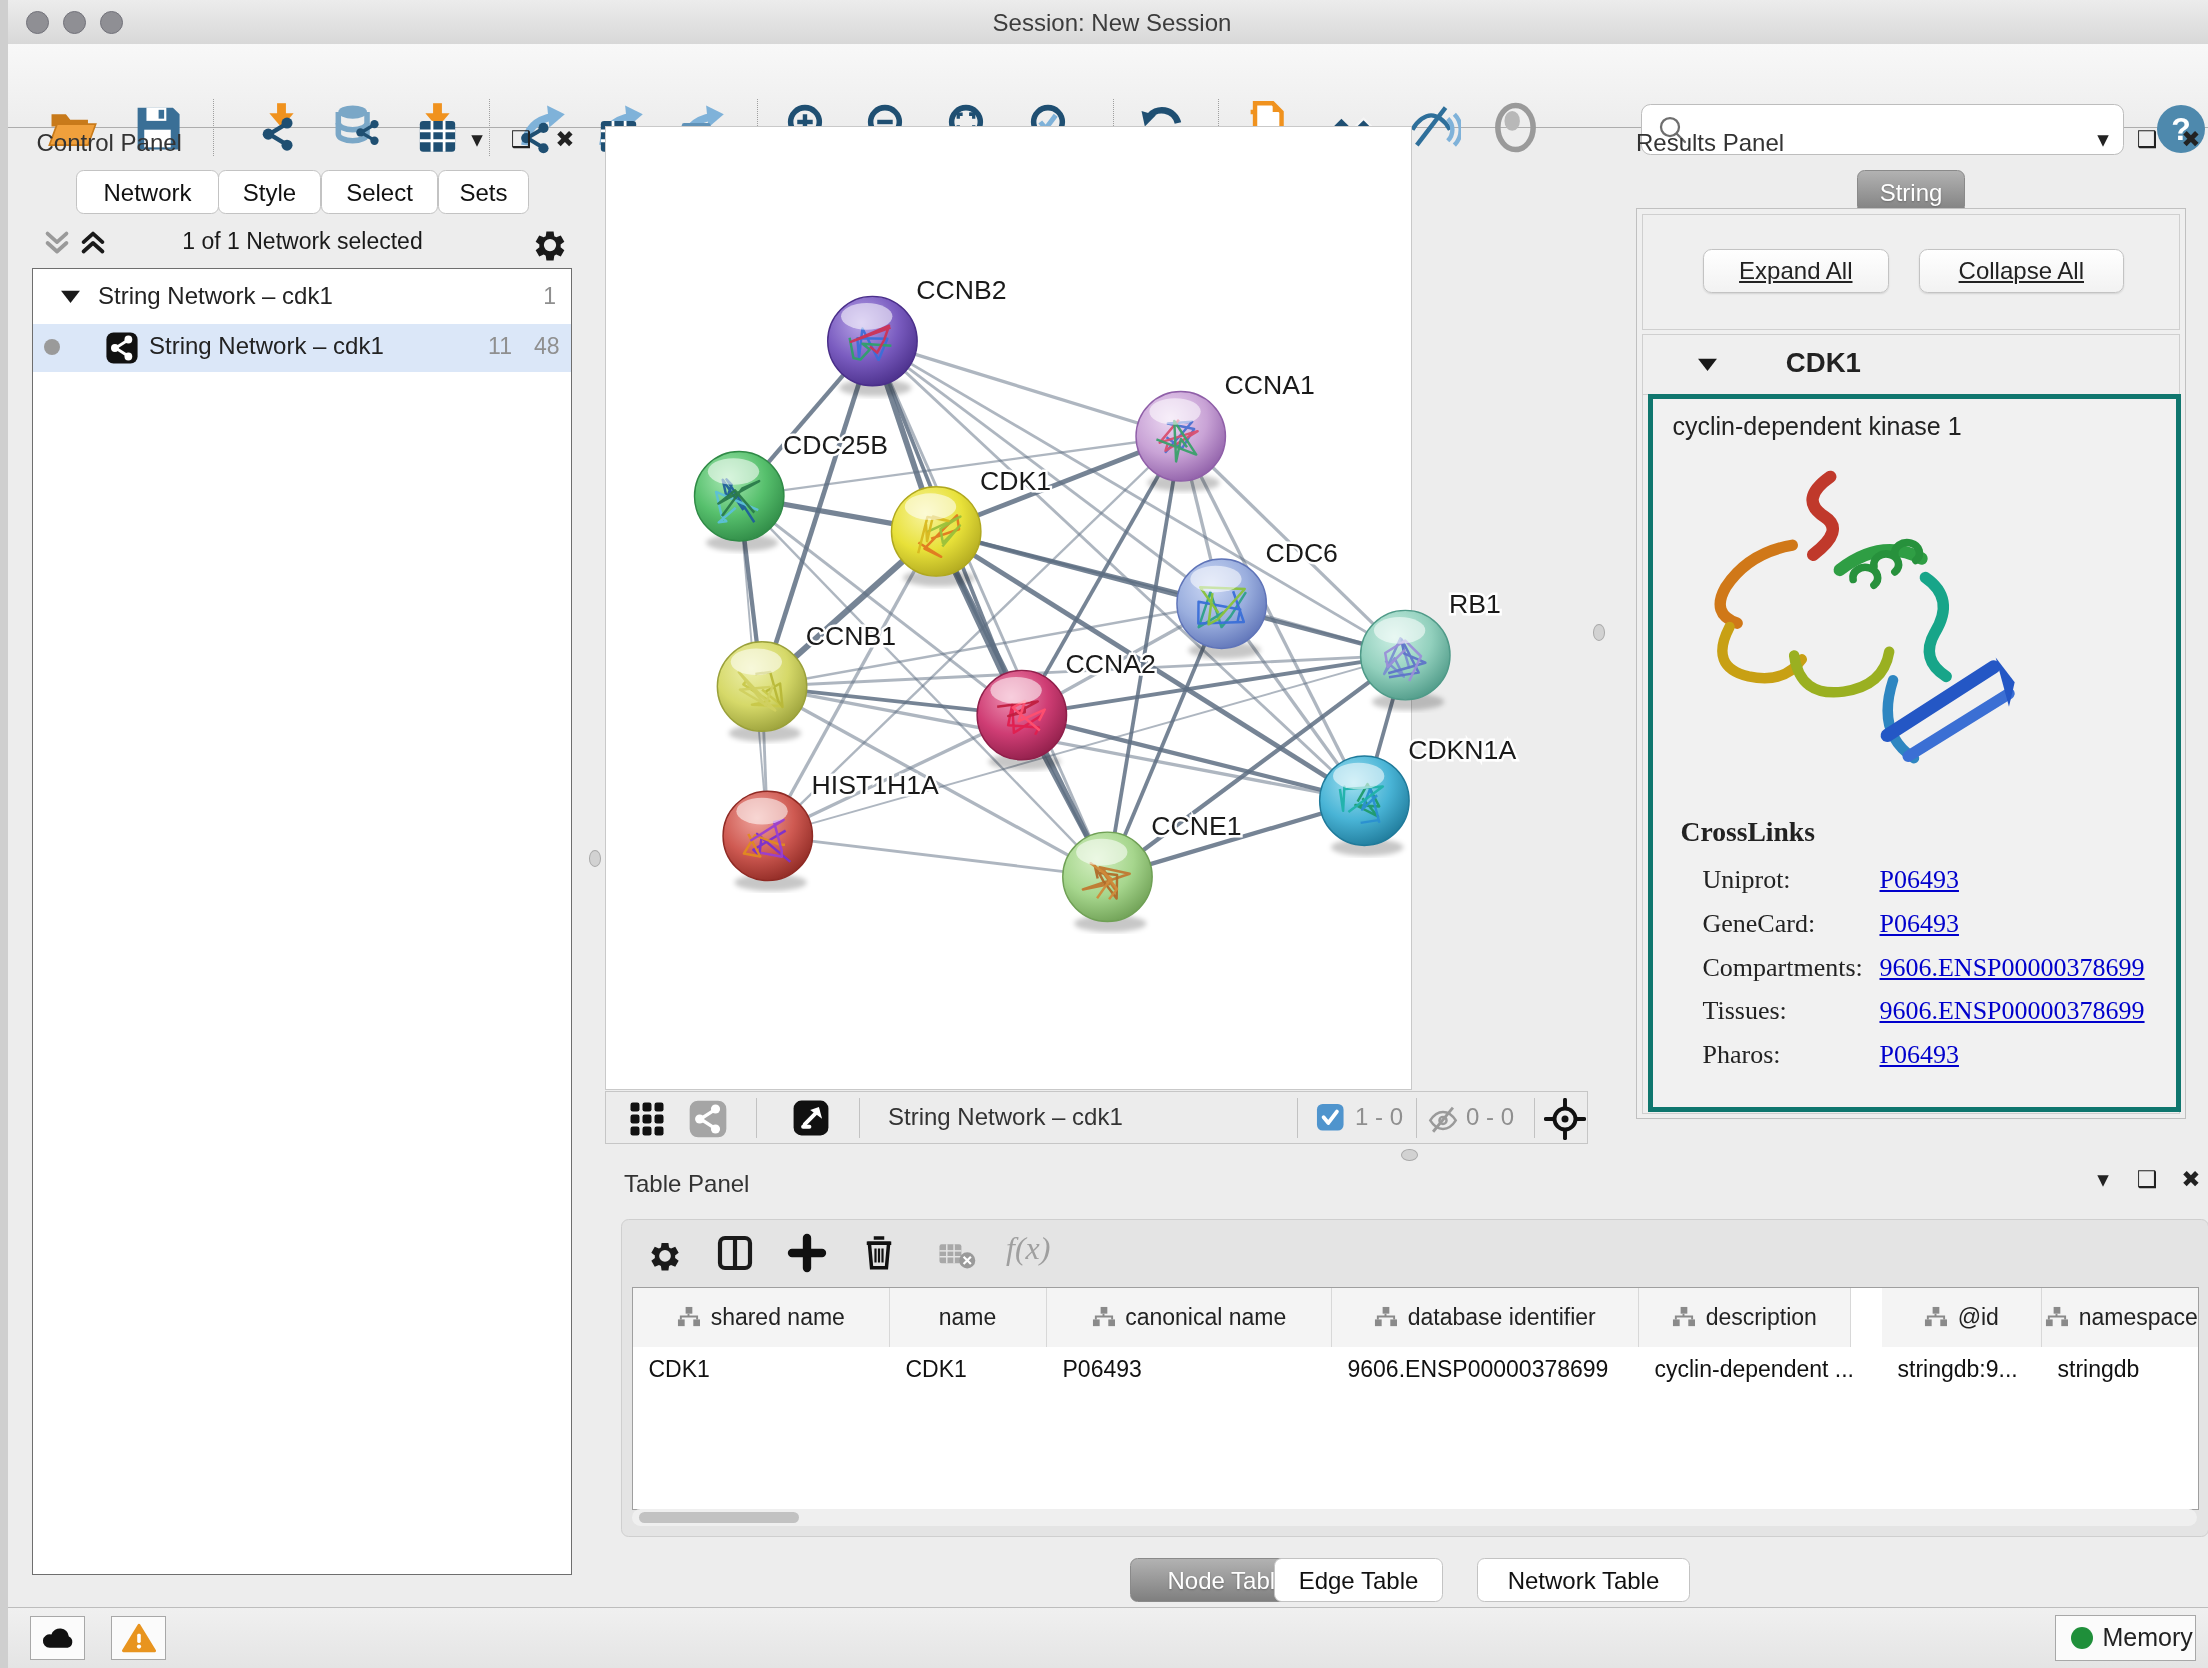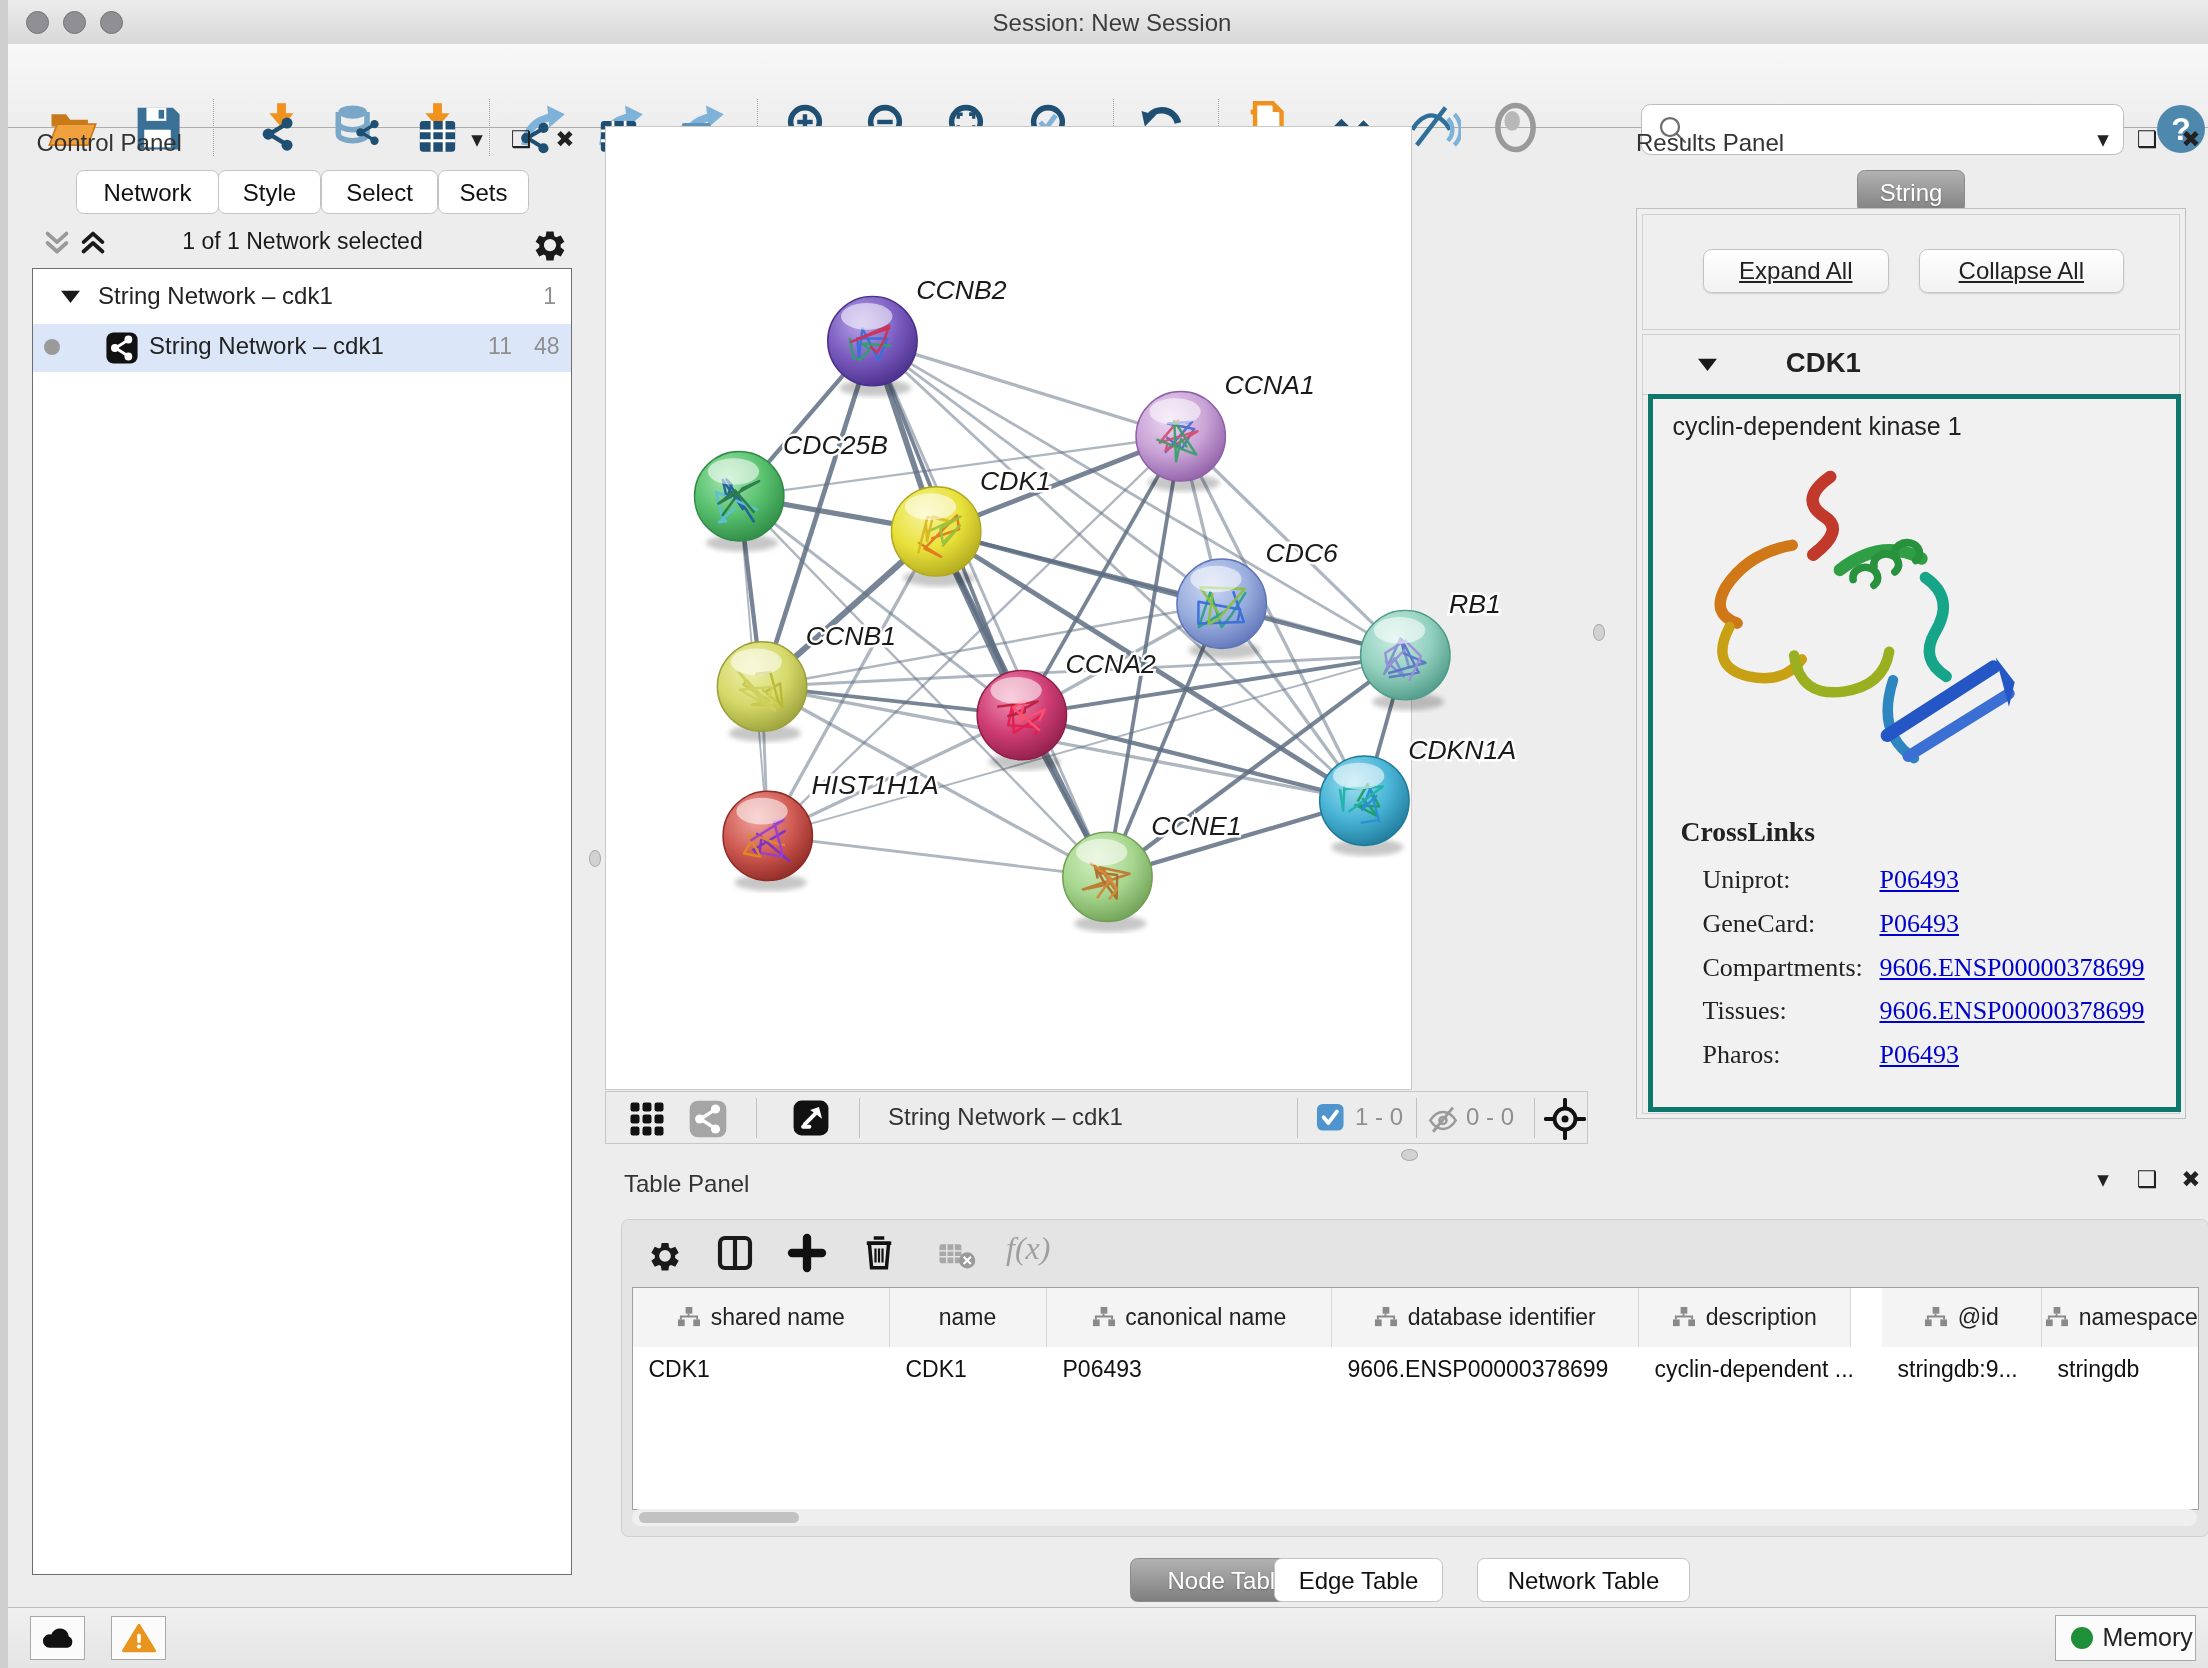--- a/index.html
+++ b/index.html
@@ -30,21 +30,21 @@
   
   .tab{position:absolute;height:44px;border:1px solid #c3c3c3;background:#fff;border-radius:7.6px;
        font-size:24px;text-align:center;line-height:44px;color:#111;cursor:pointer;box-sizing:border-box;}
   .tab.sel{background:linear-gradient(#b2b2b2,#7f7f7f);color:#fff;border-color:#8a8a8a;
            text-shadow:0 1px 1.9px rgba(0,0,0,.25);}
   
   #cp-tree{left:24px;top:268px;width:538px;height:1305px;background:#fff;border:1.9px solid #6e6e6e;}
   .tree-row{position:absolute;left:0;width:100%;height:48px;}
   .tree-row .num{position:absolute;color:#8f8f8f;font-size:23px;}
   
-  #net-canvas{left:597px;top:126px;width:807px;height:964px;background:#fff;border:1px solid #c9c9c9;box-sizing:border-box;font-style:italic;}
+  #net-canvas{left:597px;top:126px;width:807px;height:964px;background:#fff;border:1px solid #c9c9c9;box-sizing:border-box;}
   
   #view-toolbar{left:597px;top:1091px;width:983px;height:53px;background:#ececec;
                 border:1px solid #c6c6c6;box-sizing:border-box;}
   .vt-sep{position:absolute;top:5.7px;height:40px;border-left:1px solid #c2c2c2;}
   .gray-num{color:#8f8f8f;font-size:24px;}
   
   #tp-box{left:613px;top:1219px;width:1586px;height:316px;background:#e4e4e4;border:1px solid #cfcfcf;border-radius:7.6px;}
   #tp-table{position:absolute;left:9.5px;top:67px;width:1565px;height:221px;background:#fff;border:1px solid #9f9f9f;overflow:hidden;}
   .th-cell{position:absolute;top:0;height:59px;border-right:1px solid #d8d8d8;background:#f4f4f4;
            box-sizing:border-box;display:flex;align-items:center;justify-content:center;gap:9.5px;

